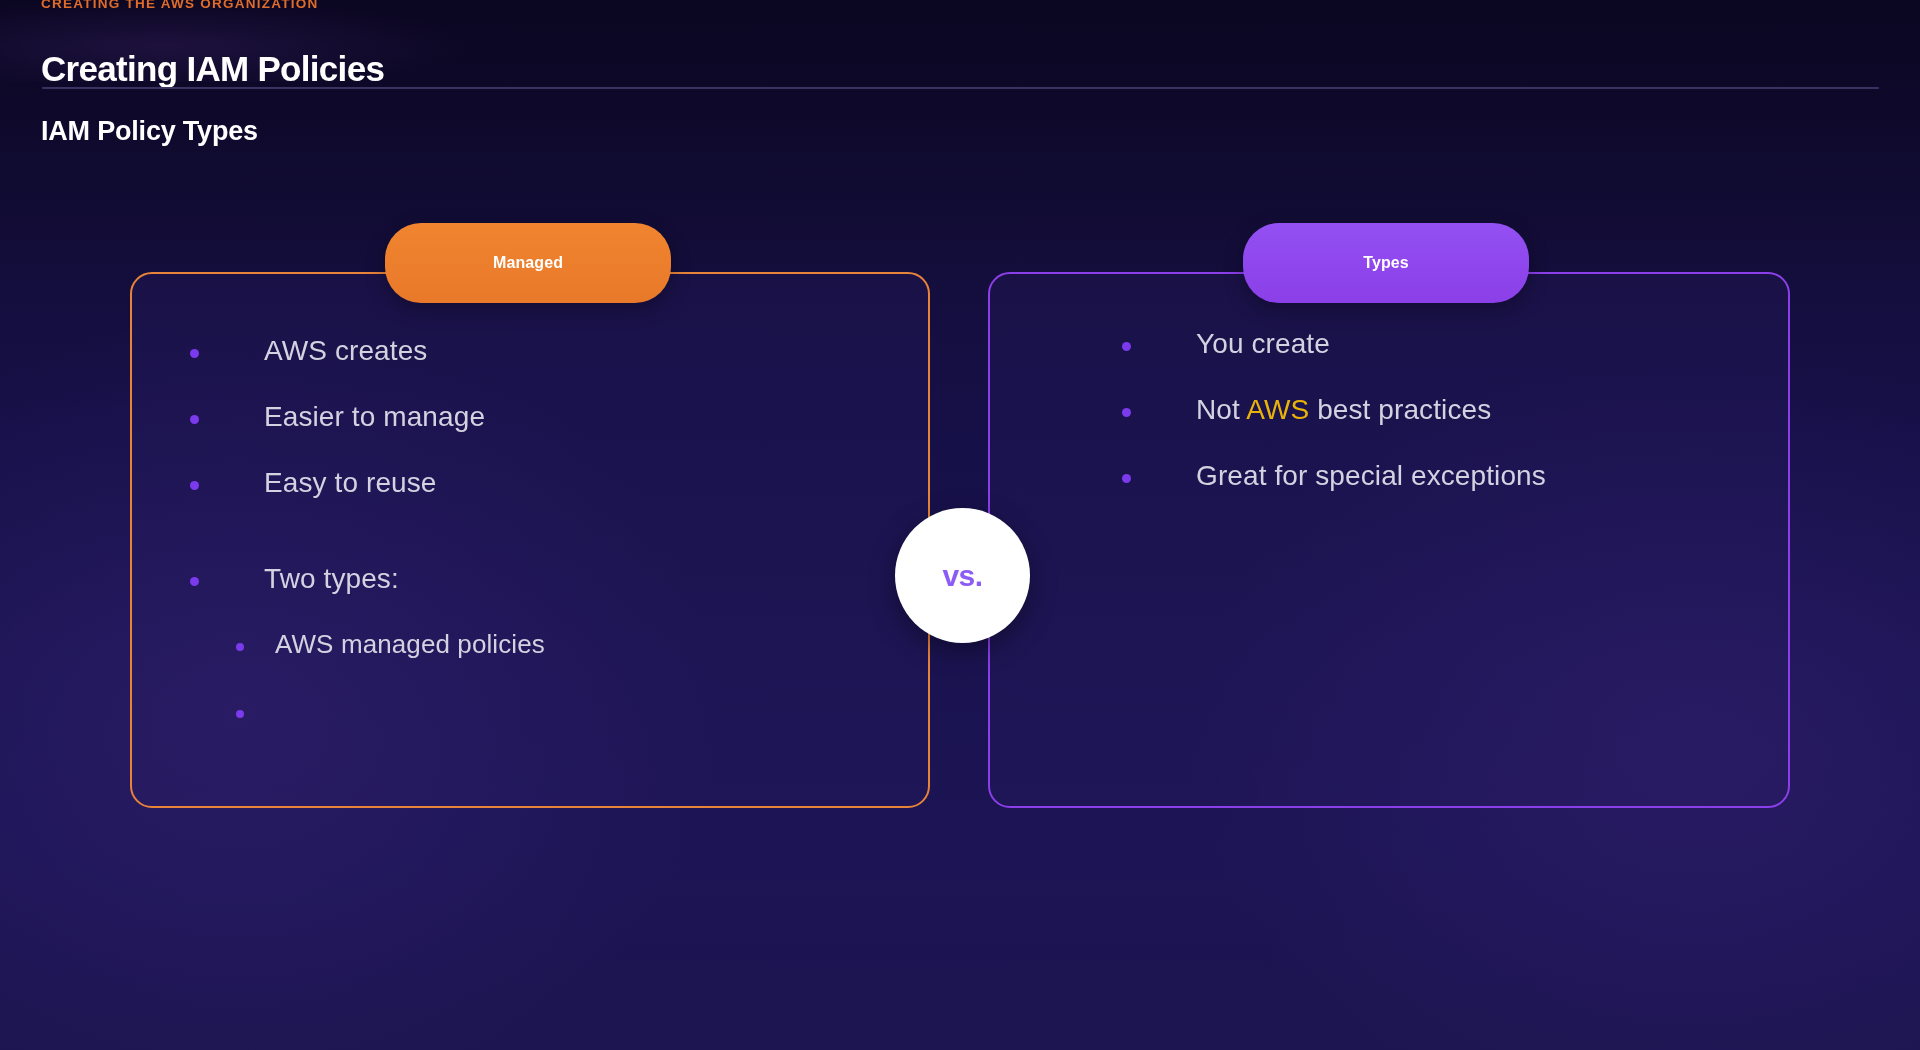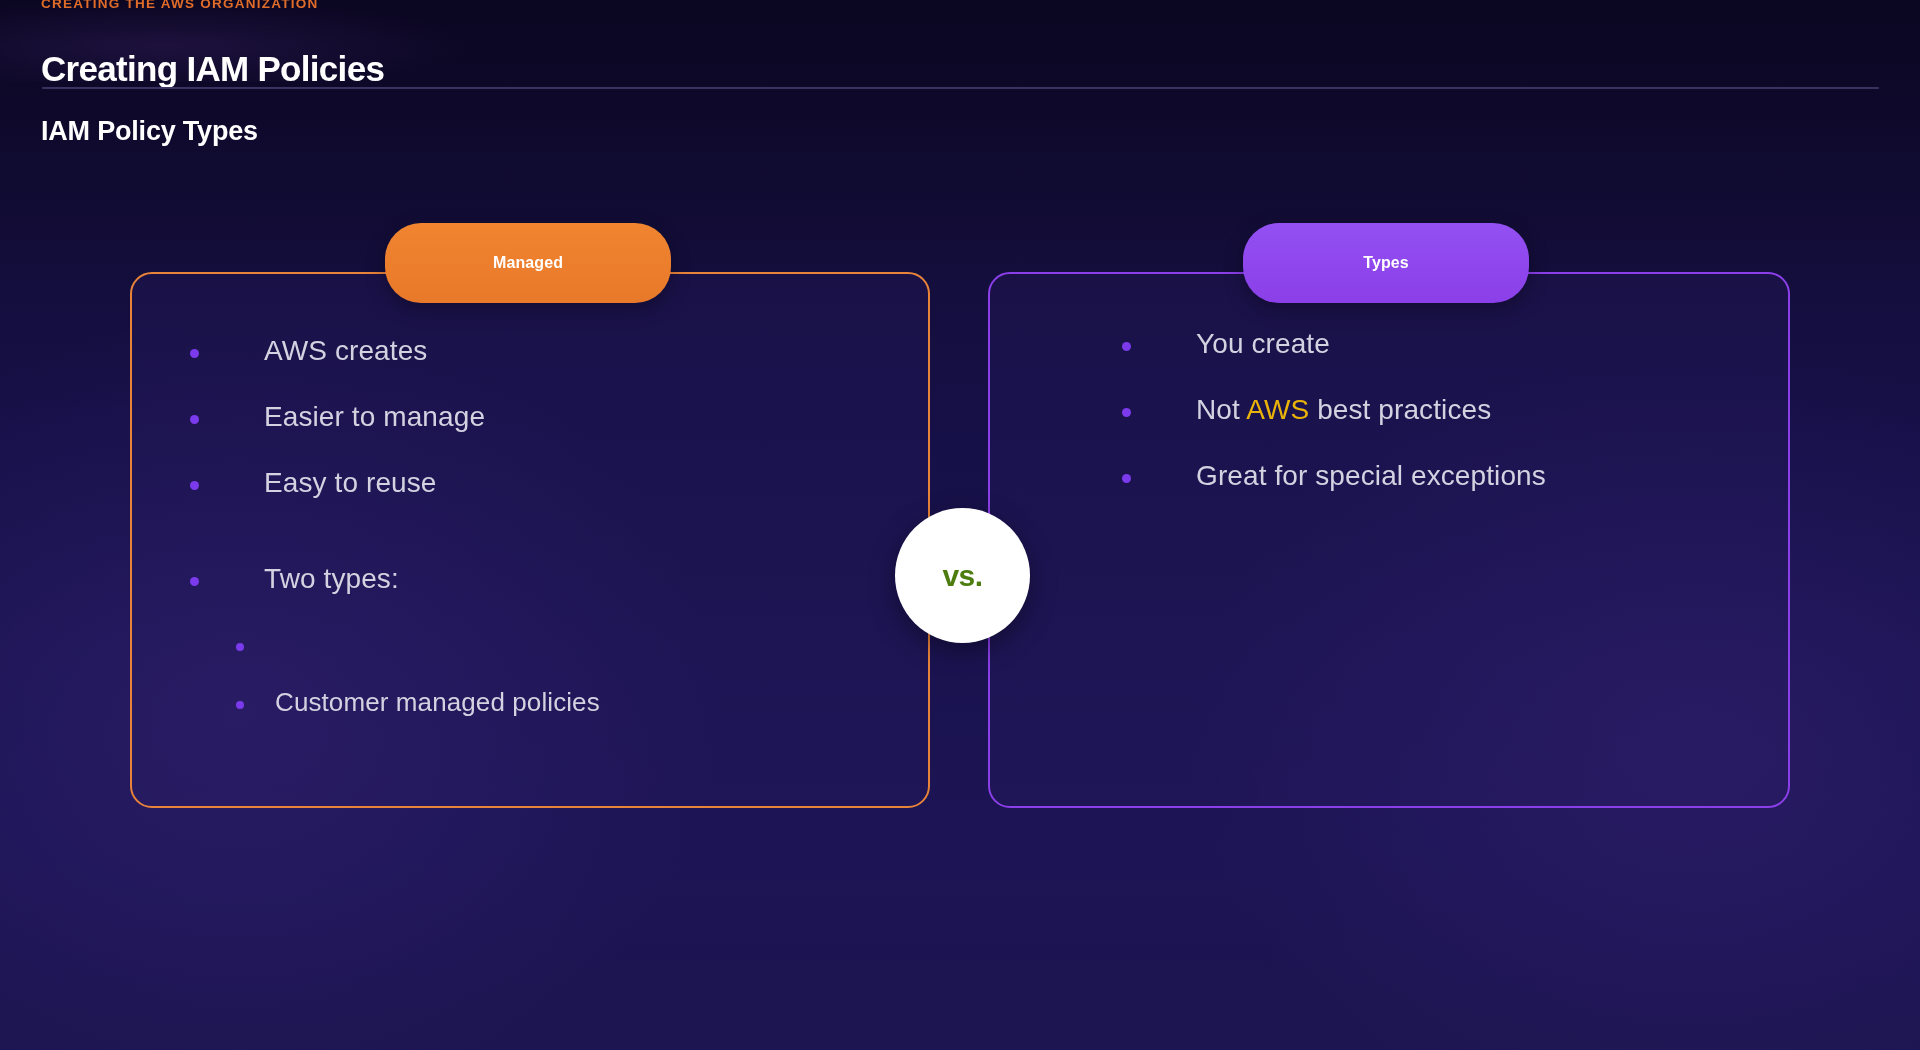--- a/index.html
+++ b/index.html
@@ -162,21 +162,21 @@
     left:895px; top:508px;
     width:135px; height:135px;
     border-radius:50%;
     background:#FFFFFF;
     display:flex;
     align-items:center;
     justify-content:center;
     font-size:30px;
     font-weight:bold;
     letter-spacing:-0.5px;
-    color:#4d7c0f;
+    color:#8b5cf6;
     box-shadow:0 8px 26px rgba(0,0,0,.38);
     z-index:8;
   }
 
   
   .bullets{
     position:absolute;
     left:0; right:0;
     z-index:6;
   }
@@ -248,24 +248,24 @@
       <div class="bullet-row lvl1">
         <span class="dot"></span>
         <span class="btext">Easy to reuse</span>
       </div>
       <div class="bullet-row lvl1 gap-before">
         <span class="dot"></span>
         <span class="btext">Two types:</span>
       </div>
       <div class="bullet-row lvl2">
         <span class="dot"></span>
+        <span class="btext">AWS managed policies</span>
       </div>
       <div class="bullet-row lvl2">
         <span class="dot"></span>
-        <span class="btext">Customer managed policies</span>
       </div>
     </div>
 
   <div class="bullets bullets-inline">
       <div class="bullet-row lvl1">
         <span class="dot"></span>
         <span class="btext">You create</span>
       </div>
       <div class="bullet-row lvl1">
         <span class="dot"></span>

